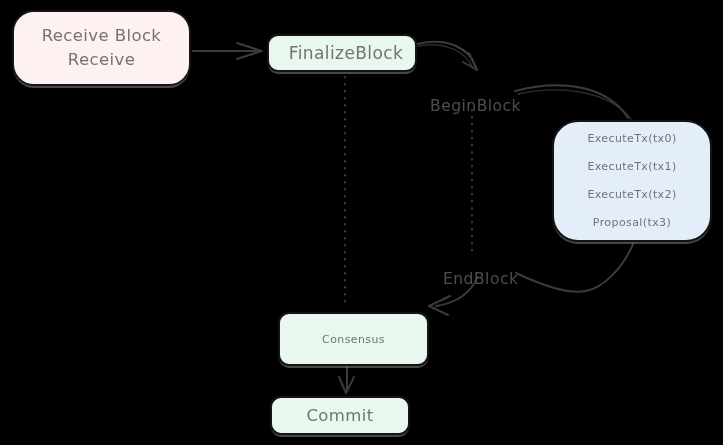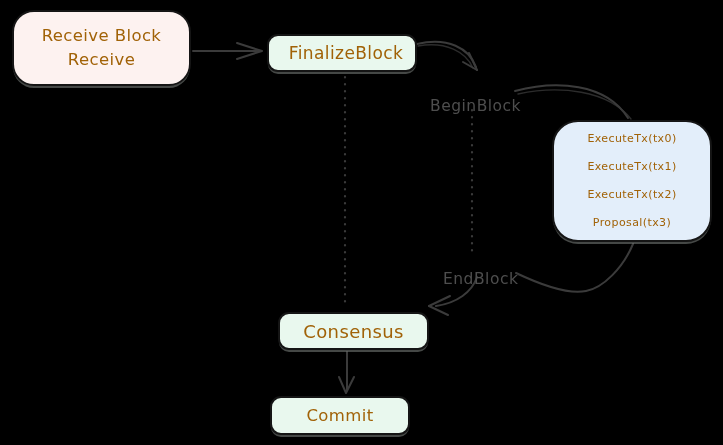--- a/index.html
+++ b/index.html
@@ -36,44 +36,44 @@
     stroke-dasharray: 0.5 6.5;
   }
   .box {
     position: absolute;
     box-sizing: border-box;
     border: 2px solid #151515;
     display: flex;
     flex-direction: column;
     align-items: center;
     justify-content: center;
-    color: #a16207;
+    color: #737373;
     letter-spacing: 0.4px;
     box-shadow: 0 3px 0 -1px rgba(125,131,127,0.55);
   }
   .box .line { white-space: nowrap; }
   #node-receive {
     left: 12px; top: 10px; width: 179px; height: 76px;
     border-radius: 22px;
     font-size: 16.5px; line-height: 24px;
   }
   #node-finalize {
     left: 267px; top: 34px; width: 150px; height: 38px;
     border-radius: 11px;
     font-size: 17px;
   }
   #node-execute {
     left: 552px; top: 120px; width: 160px; height: 122px;
     border-radius: 26px;
     font-size: 11px; line-height: 28px;
   }
   #node-consensus {
-    left: 278px; top: 312px; width: 151px; height: 38px;
+    left: 278px; top: 312px; width: 151px; height: 54px;
     border-radius: 11px;
-    font-size: 18px;
+    font-size: 11px;
   }
   #node-commit {
     left: 270px; top: 396px; width: 140px; height: 39px;
     border-radius: 11px;
     font-size: 16.5px;
   }
   .edge-label {
     position: absolute;
     color: #4e4e4e;
     font-size: 15.5px;

